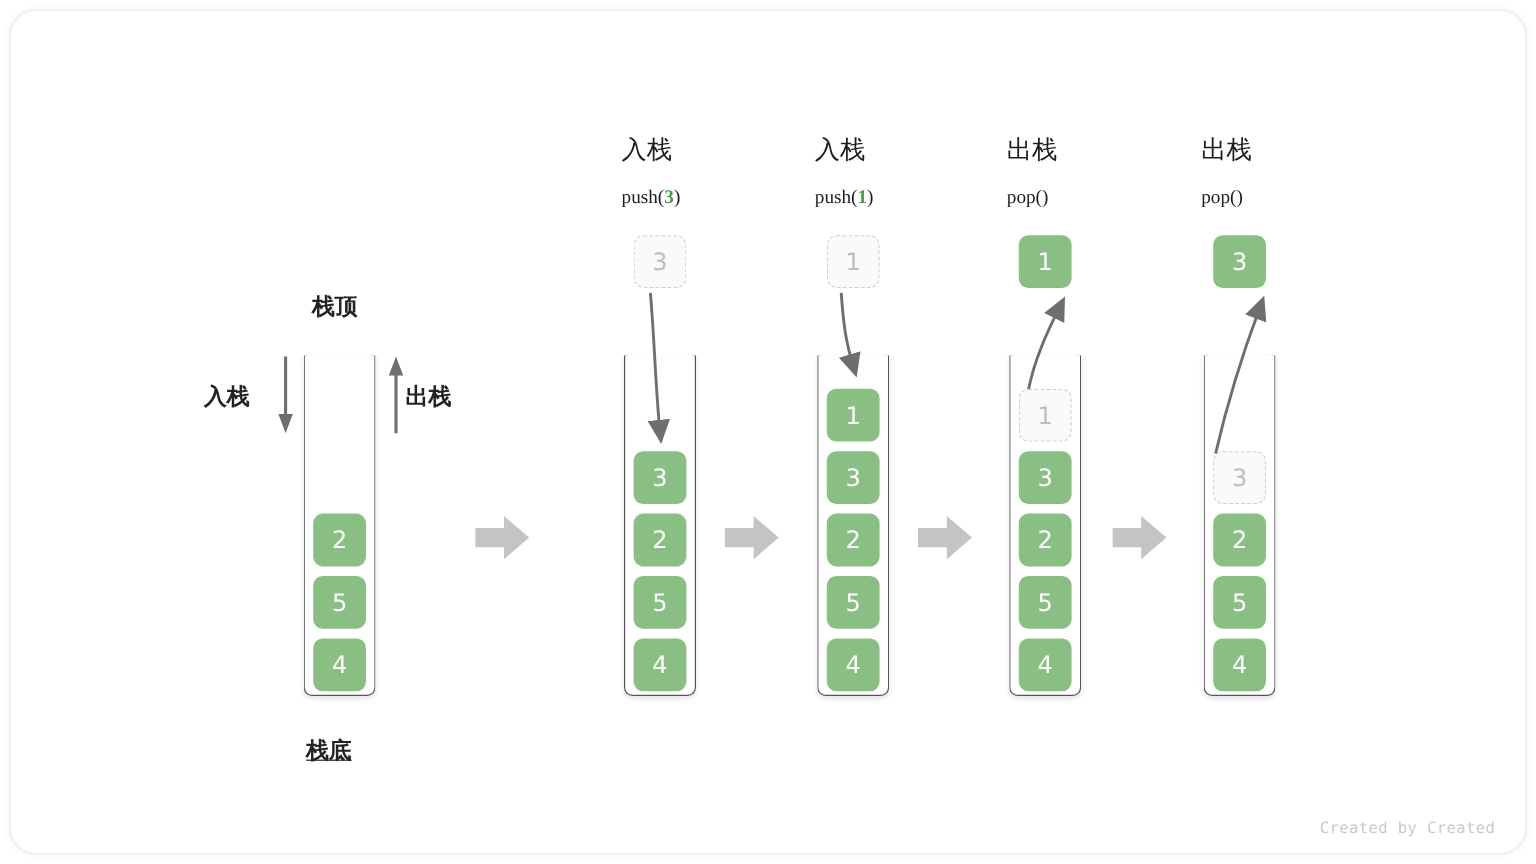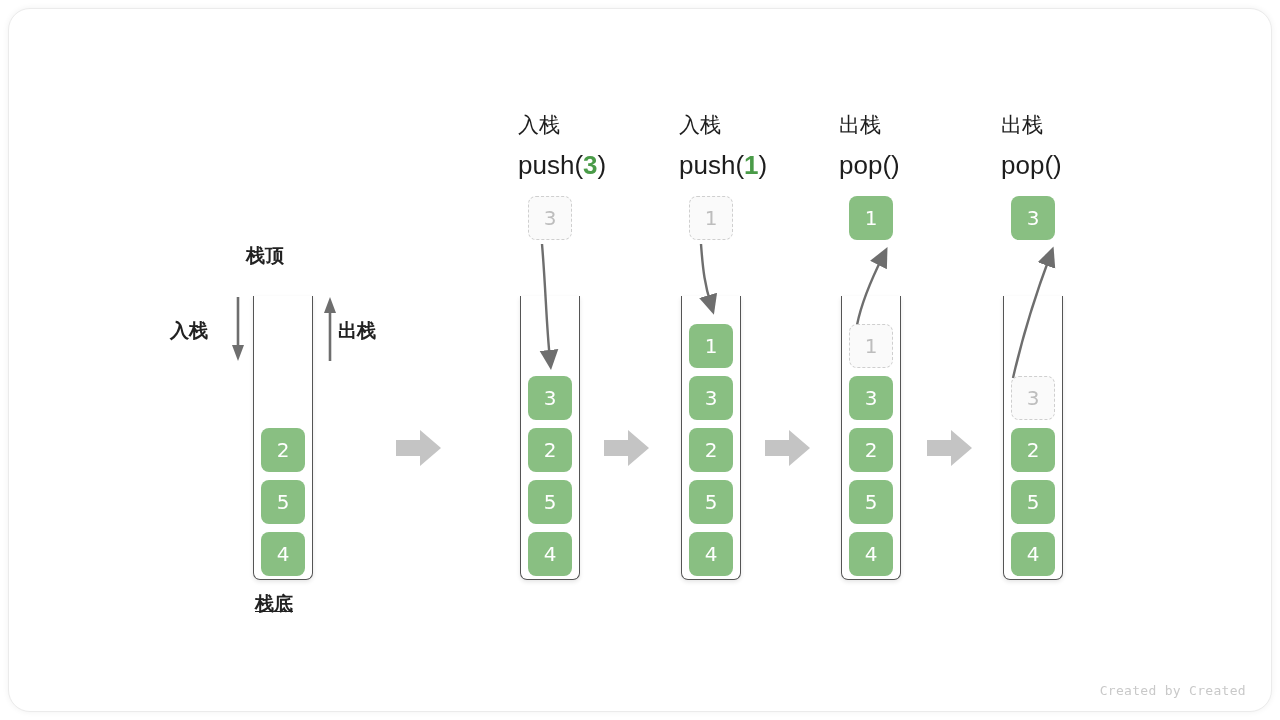--- a/index.html
+++ b/index.html
@@ -56,45 +56,45 @@
   }
 
   
   .lbl {
     position: absolute;
     font-size: 19px;
     font-weight: bold;
     color: #222222;
     white-space: nowrap;
   }
-  .lbl-top   { left: 246px; top: 243px; }
-  .lbl-bottom{ left: 255px; top: 591px; text-decoration: underline; }
+  .lbl-top   { left: 260px; top: 243px; }
+  .lbl-bottom{ left: 255px; top: 613px; text-decoration: underline; }
   .lbl-push-side { left: 170px; top: 318px; }
   .lbl-pop-side  { left: 338px; top: 318px; }
 
   
   .side-arrow { position: absolute; }
 
   
   .op-label {
     position: absolute;
     white-space: nowrap;
     line-height: 40px;
   }
   .op-label .l1 {
     display: block;
     font-size: 21px;
     color: #1d1d1d;
     font-family: "DejaVu Sans", "Liberation Sans", sans-serif;
   }
   .op-label .l2 {
     display: block;
-    font-size: 26px;
+    font-size: 16px;
     color: #1d1d1d;
-    font-family: Liberation Sans, sans-serif;
+    font-family: Liberation Serif, serif;
   }
   .op-label .l2 .arg { color: #4a9b48; font-weight: bold; }
 
   
   .stack-box {
     position: absolute;
     width: 60px;
     box-sizing: border-box;
     border-left: 1.6px solid #555555;
     border-right: 1.6px solid #555555;

